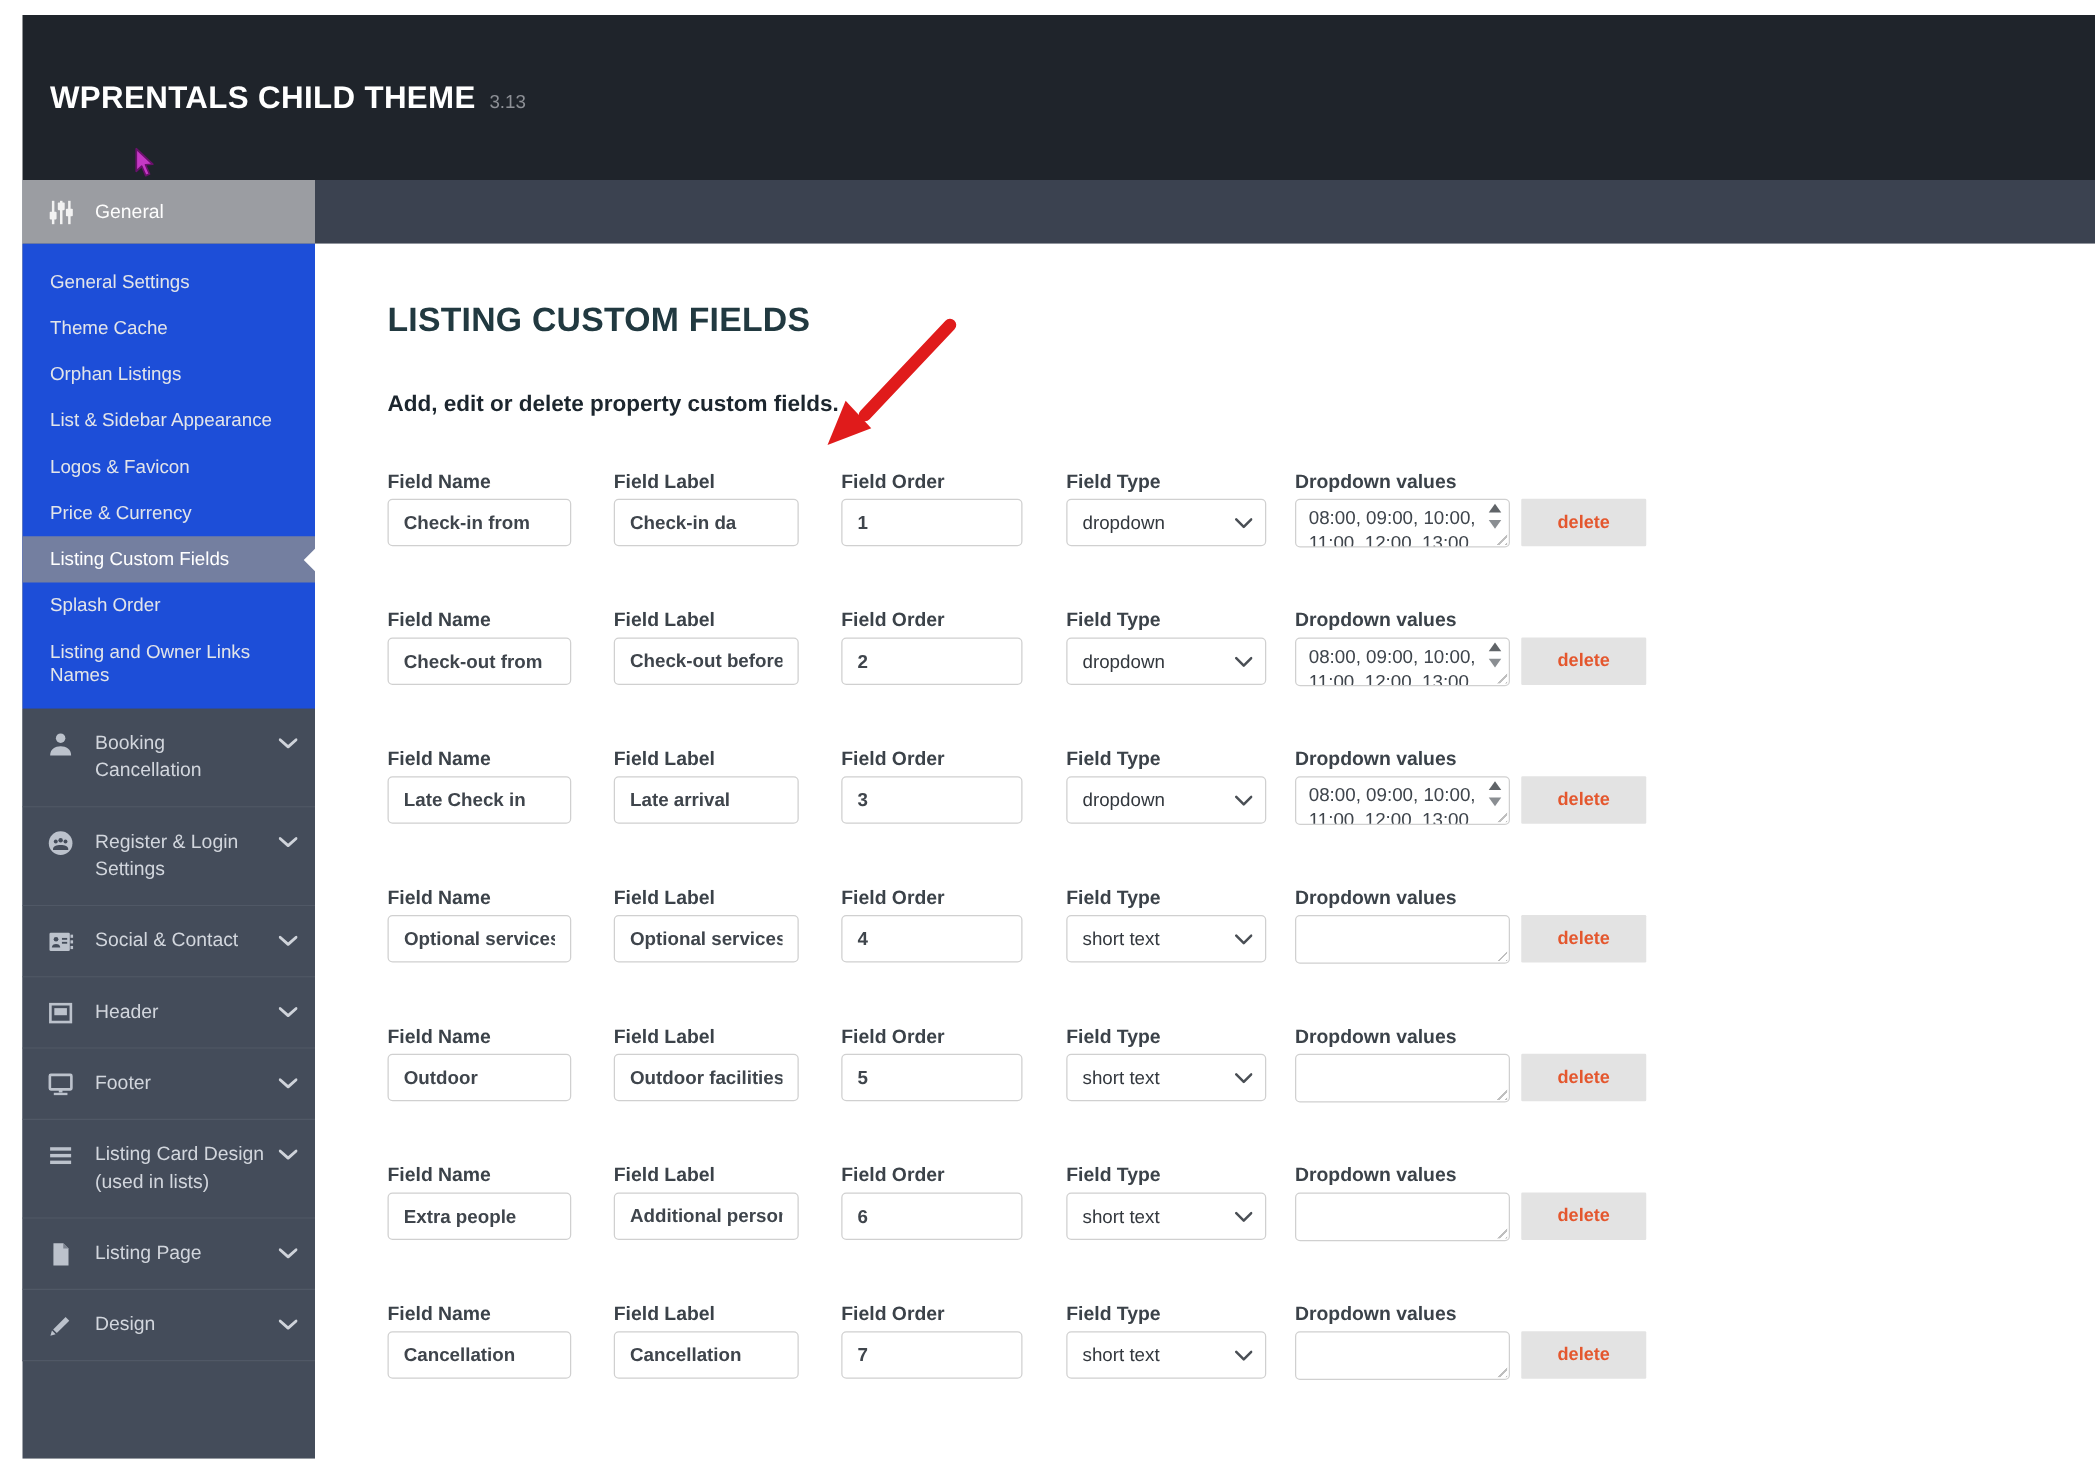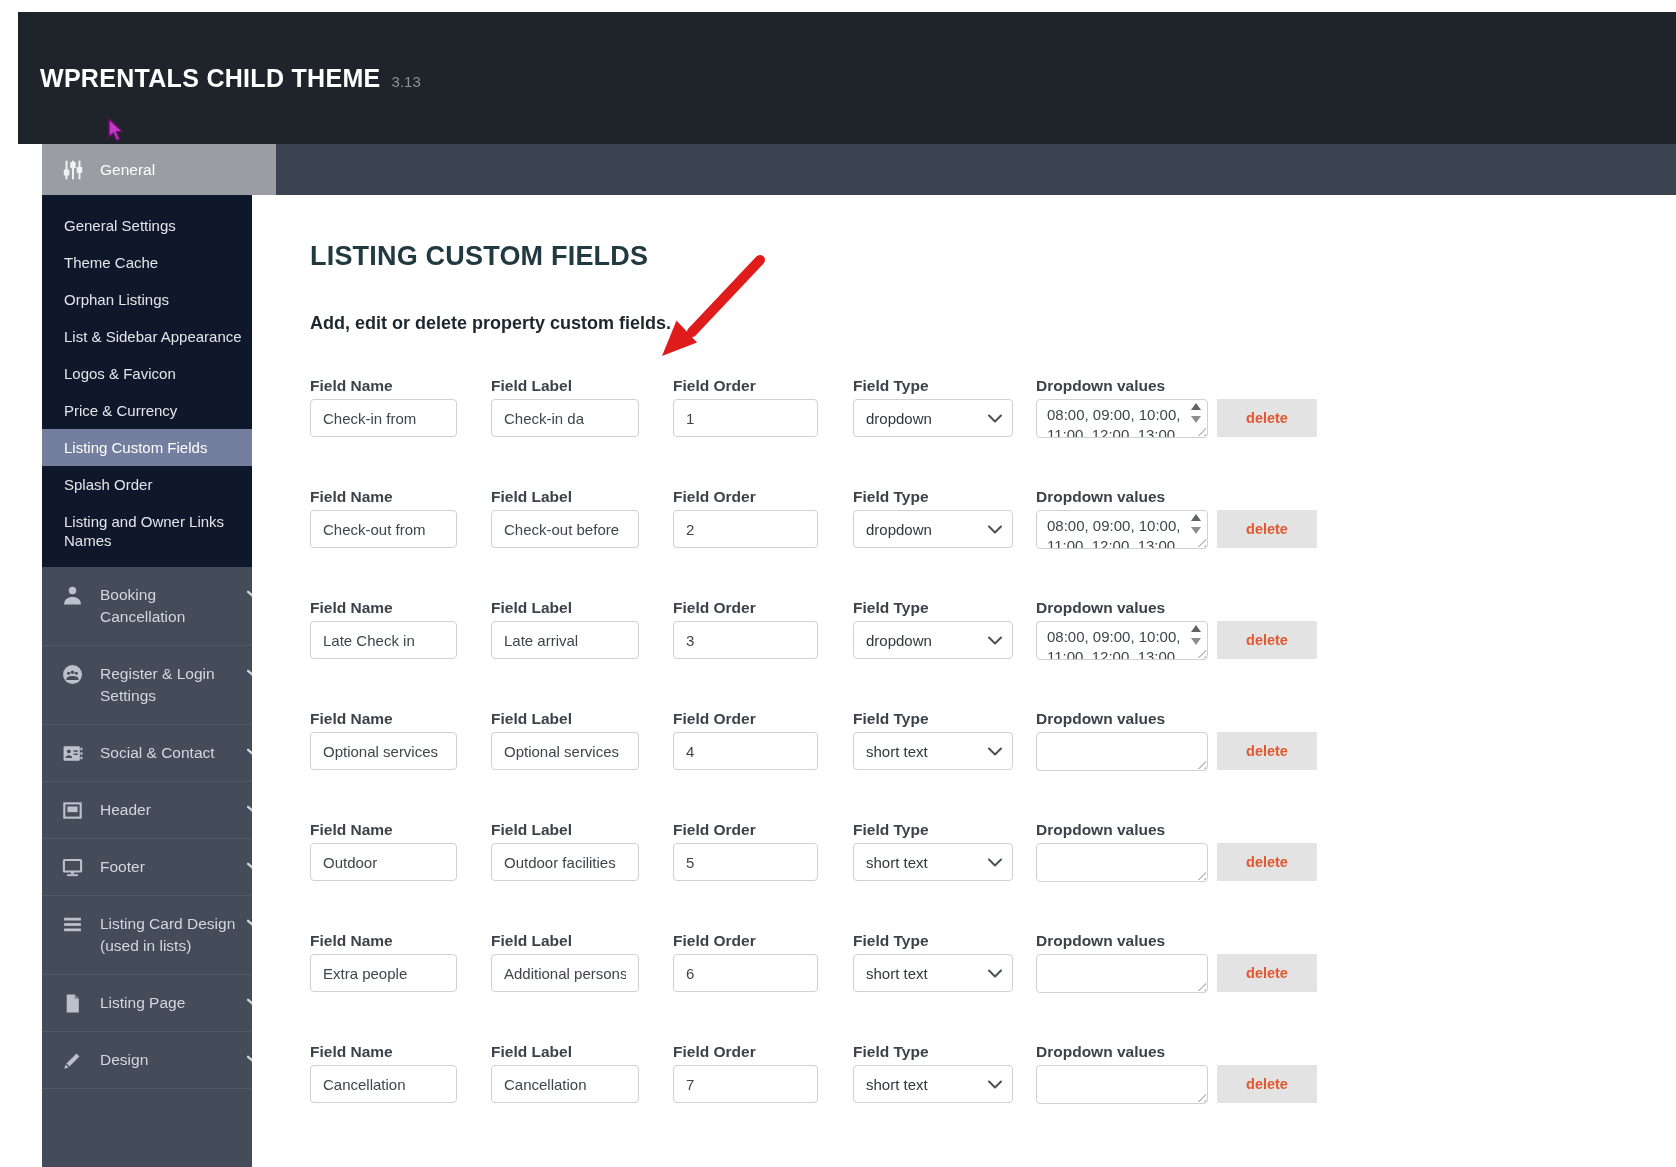--- a/index.html
+++ b/index.html
@@ -12,28 +12,28 @@
   .topbar {
     position:absolute; left:18px; top:12px; right:0; height:132px;
     background:#1f242b; display:flex; align-items:center; padding-left:22px;
   }
   .topbar .title-wrap { display:flex; align-items:baseline; gap:11px;justify-content:center; }
   .app-title { color:#ffffff; font-size:25px; font-weight:bold; letter-spacing:.3px; }
   .app-version { color:#8d9096; font-size:15px; }
   
   .subbar { position:absolute; left:252px; top:144px; right:0; height:51px; background:#3b4250; }
   
-  .sidebar { position:absolute; left:18px; top:144px; width:234px; bottom:0; background:#444c5a;margin-left:24px; }
+  .sidebar { position:absolute; left:18px; top:144px; width:234px; bottom:0; background:#444c5a; }
   .tab-general {
     height:51px; background:#9b9da2; display:flex; align-items:center;
     padding-left:20px; cursor:pointer;
   }
   .tab-general .ticon { width:22px; height:22px; color:#f2f2f2; margin-right:16px; flex:none; }
   .tab-general .tlabel { color:#fdfdfd; font-size:15.5px; }
-  .submenu { background:#0f172a; padding:12px 0 8px 0; }
+  .submenu { background:#1d4ed8; padding:12px 0 8px 0; }
   .submenu-item {
     display:block; padding:9px 14px 9px 22px; color:#e3e5e9; font-size:15px;
     line-height:19px; text-decoration:none; position:relative; cursor:pointer;
   }
   .submenu-item.active { background:#747fa0; color:#ffffff; }
   .submenu-item.active::after {
     content:""; position:absolute; right:0; top:50%; margin-top:-9px;
     border-top:9px solid transparent; border-bottom:9px solid transparent;
     border-right:9px solid #ffffff;
   }
@@ -62,20 +62,21 @@
   .col label { font-size:15.5px; font-weight:600; color:#3b4249; margin-bottom:5px; line-height:17px; }
   .c1 { width:147px; margin-right:34px; }
   .c2 { width:148px; margin-right:34px; }
   .c3 { width:145px; margin-right:35px; }
   .c4 { width:160px; margin-right:23px; }
   .c5 { width:172px; margin-right:9px; }
   .tinput {
     height:38px; width:100%; border:1px solid #d0d0d0; border-radius:4px;
     padding:0 12px; font-size:15px; color:#3f454c; background:#fff; outline:none;
     font-family:"Liberation Sans", sans-serif;
+    font-weight:bold;
   }
   .selwrap { position:relative; width:100%; height:38px; }
   .selwrap select {
     appearance:none; -webkit-appearance:none; width:100%; height:38px;
     border:1px solid #d0d0d0; border-radius:4px; background:#fff;
     padding:0 30px 0 12px; font-size:15px; color:#33383e; outline:none;
     font-family:"Liberation Sans", sans-serif;
   }
   .selwrap .selchev { position:absolute; right:11px; top:15px; width:14px; height:9px; color:#4a4f55; pointer-events:none; }
   .selwrap .selchev svg { width:100%; height:100%; display:block; }

